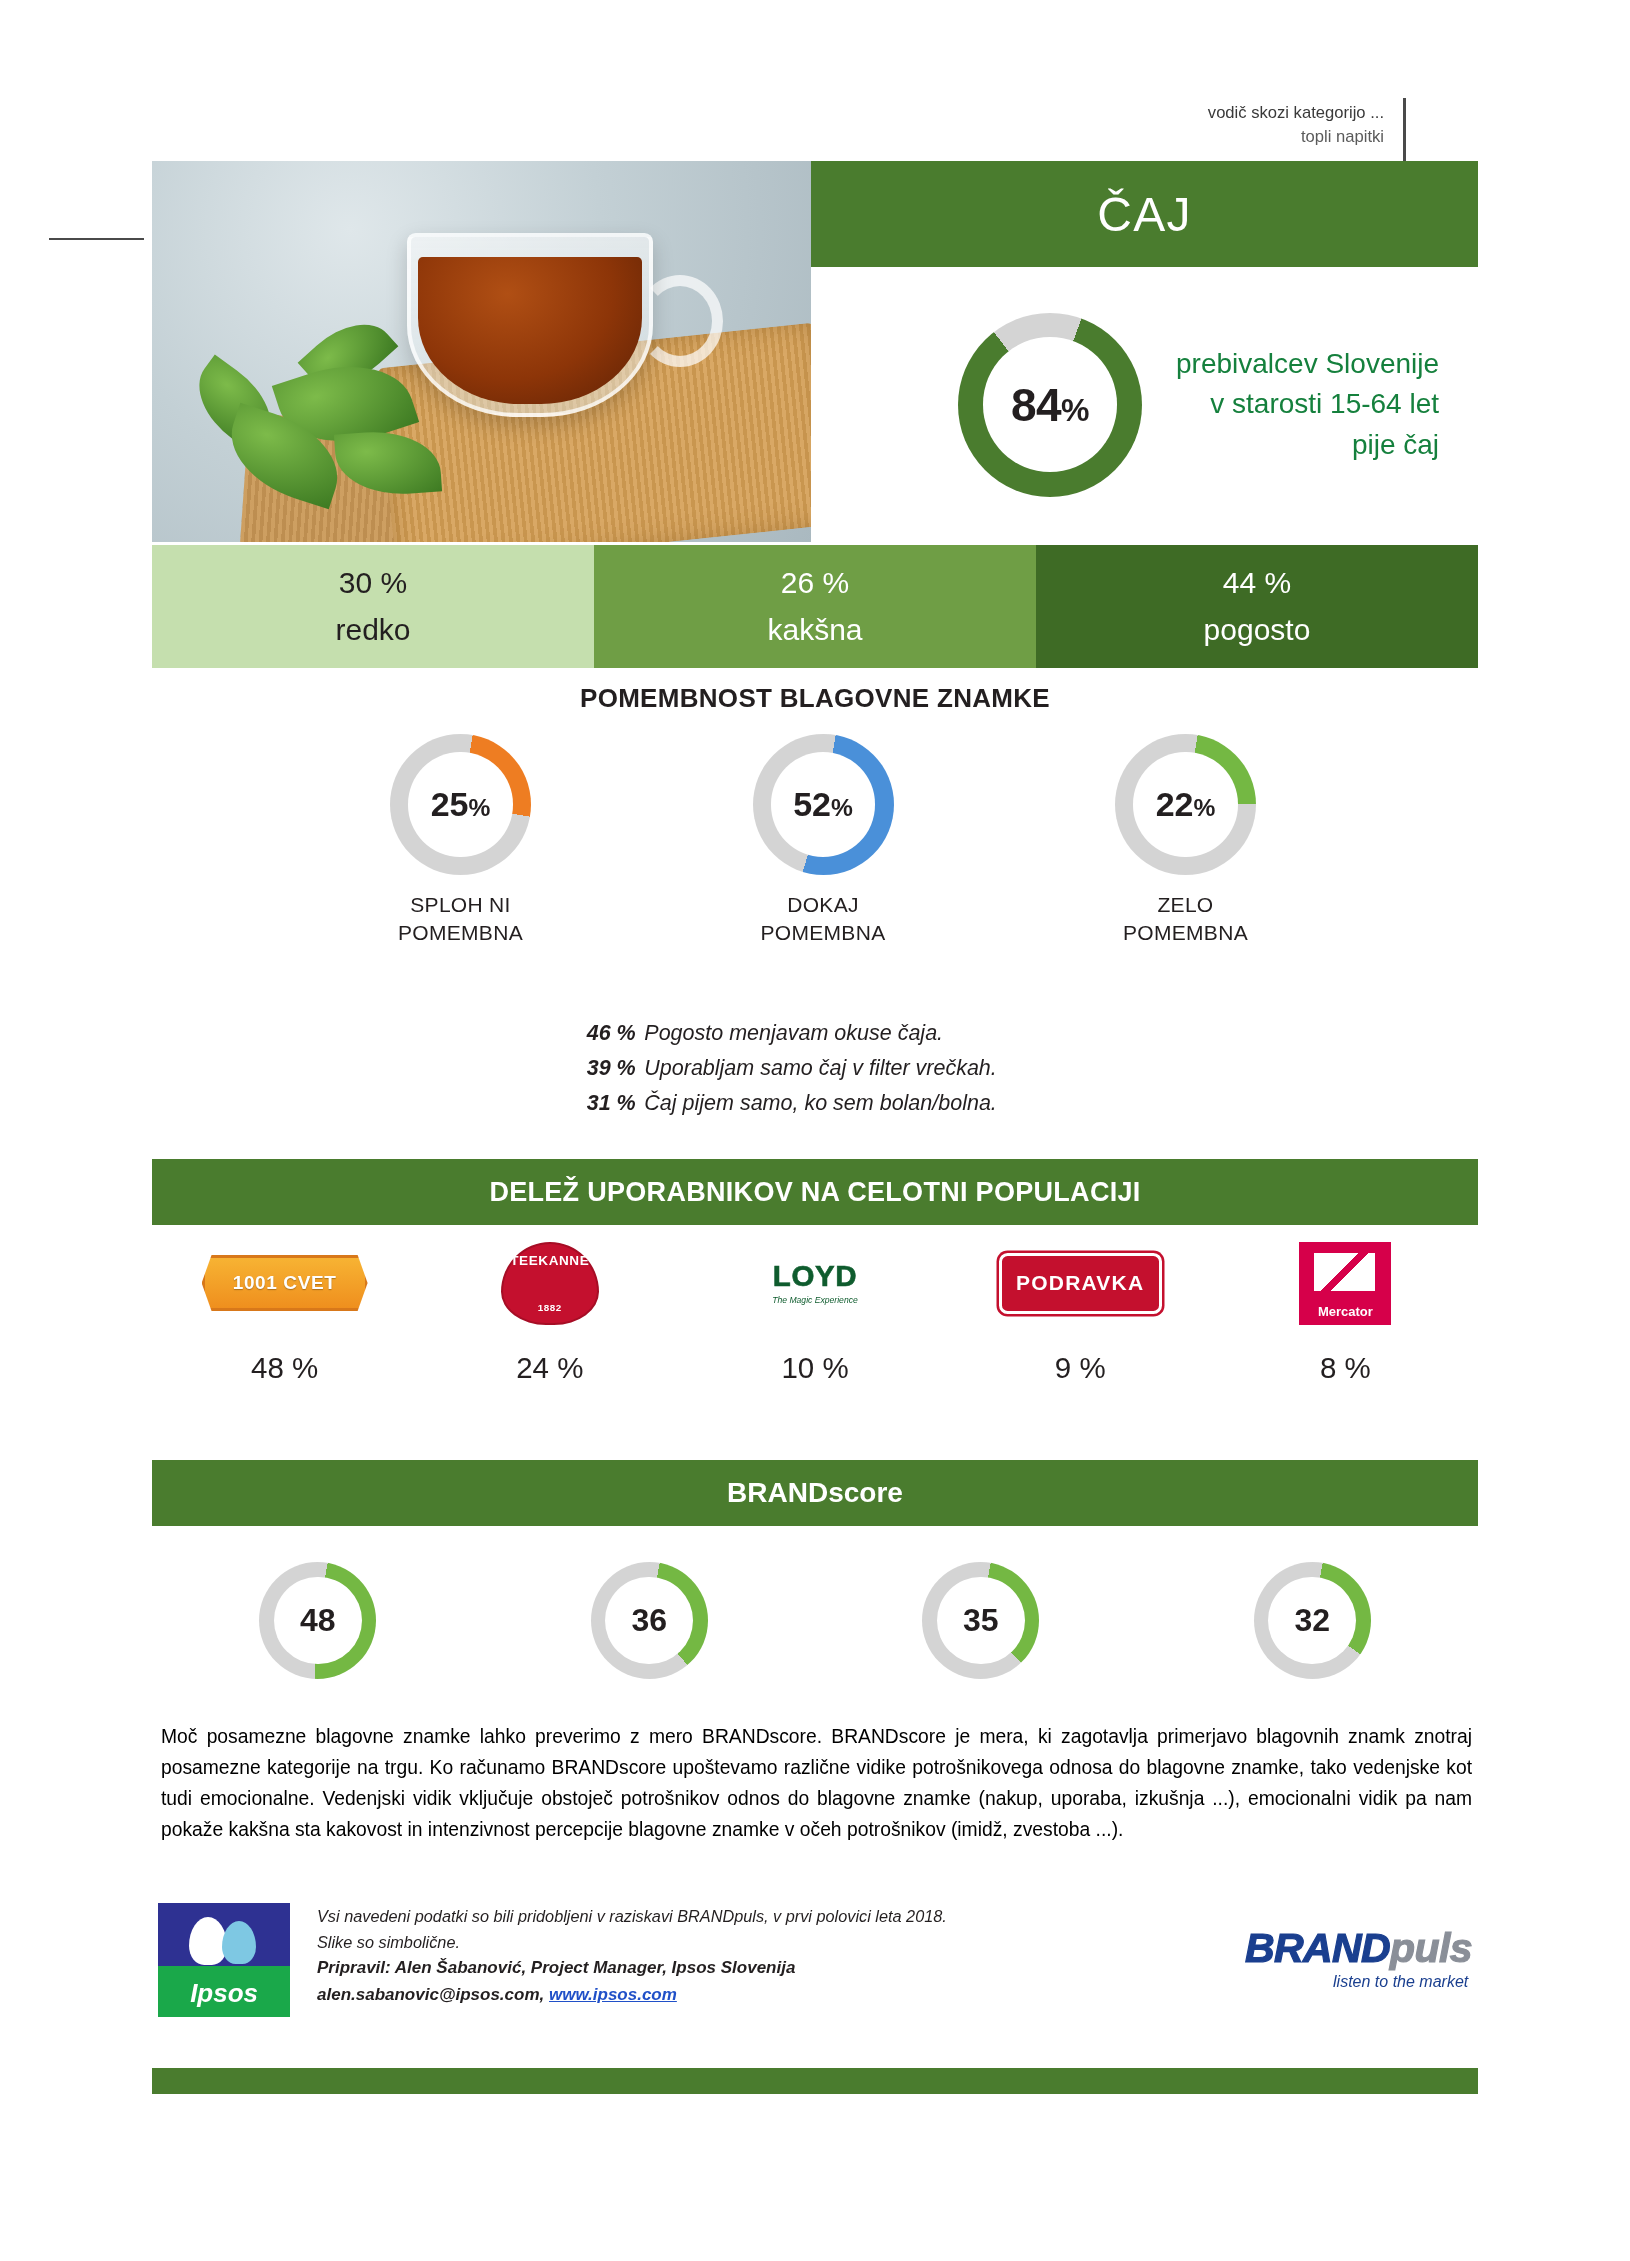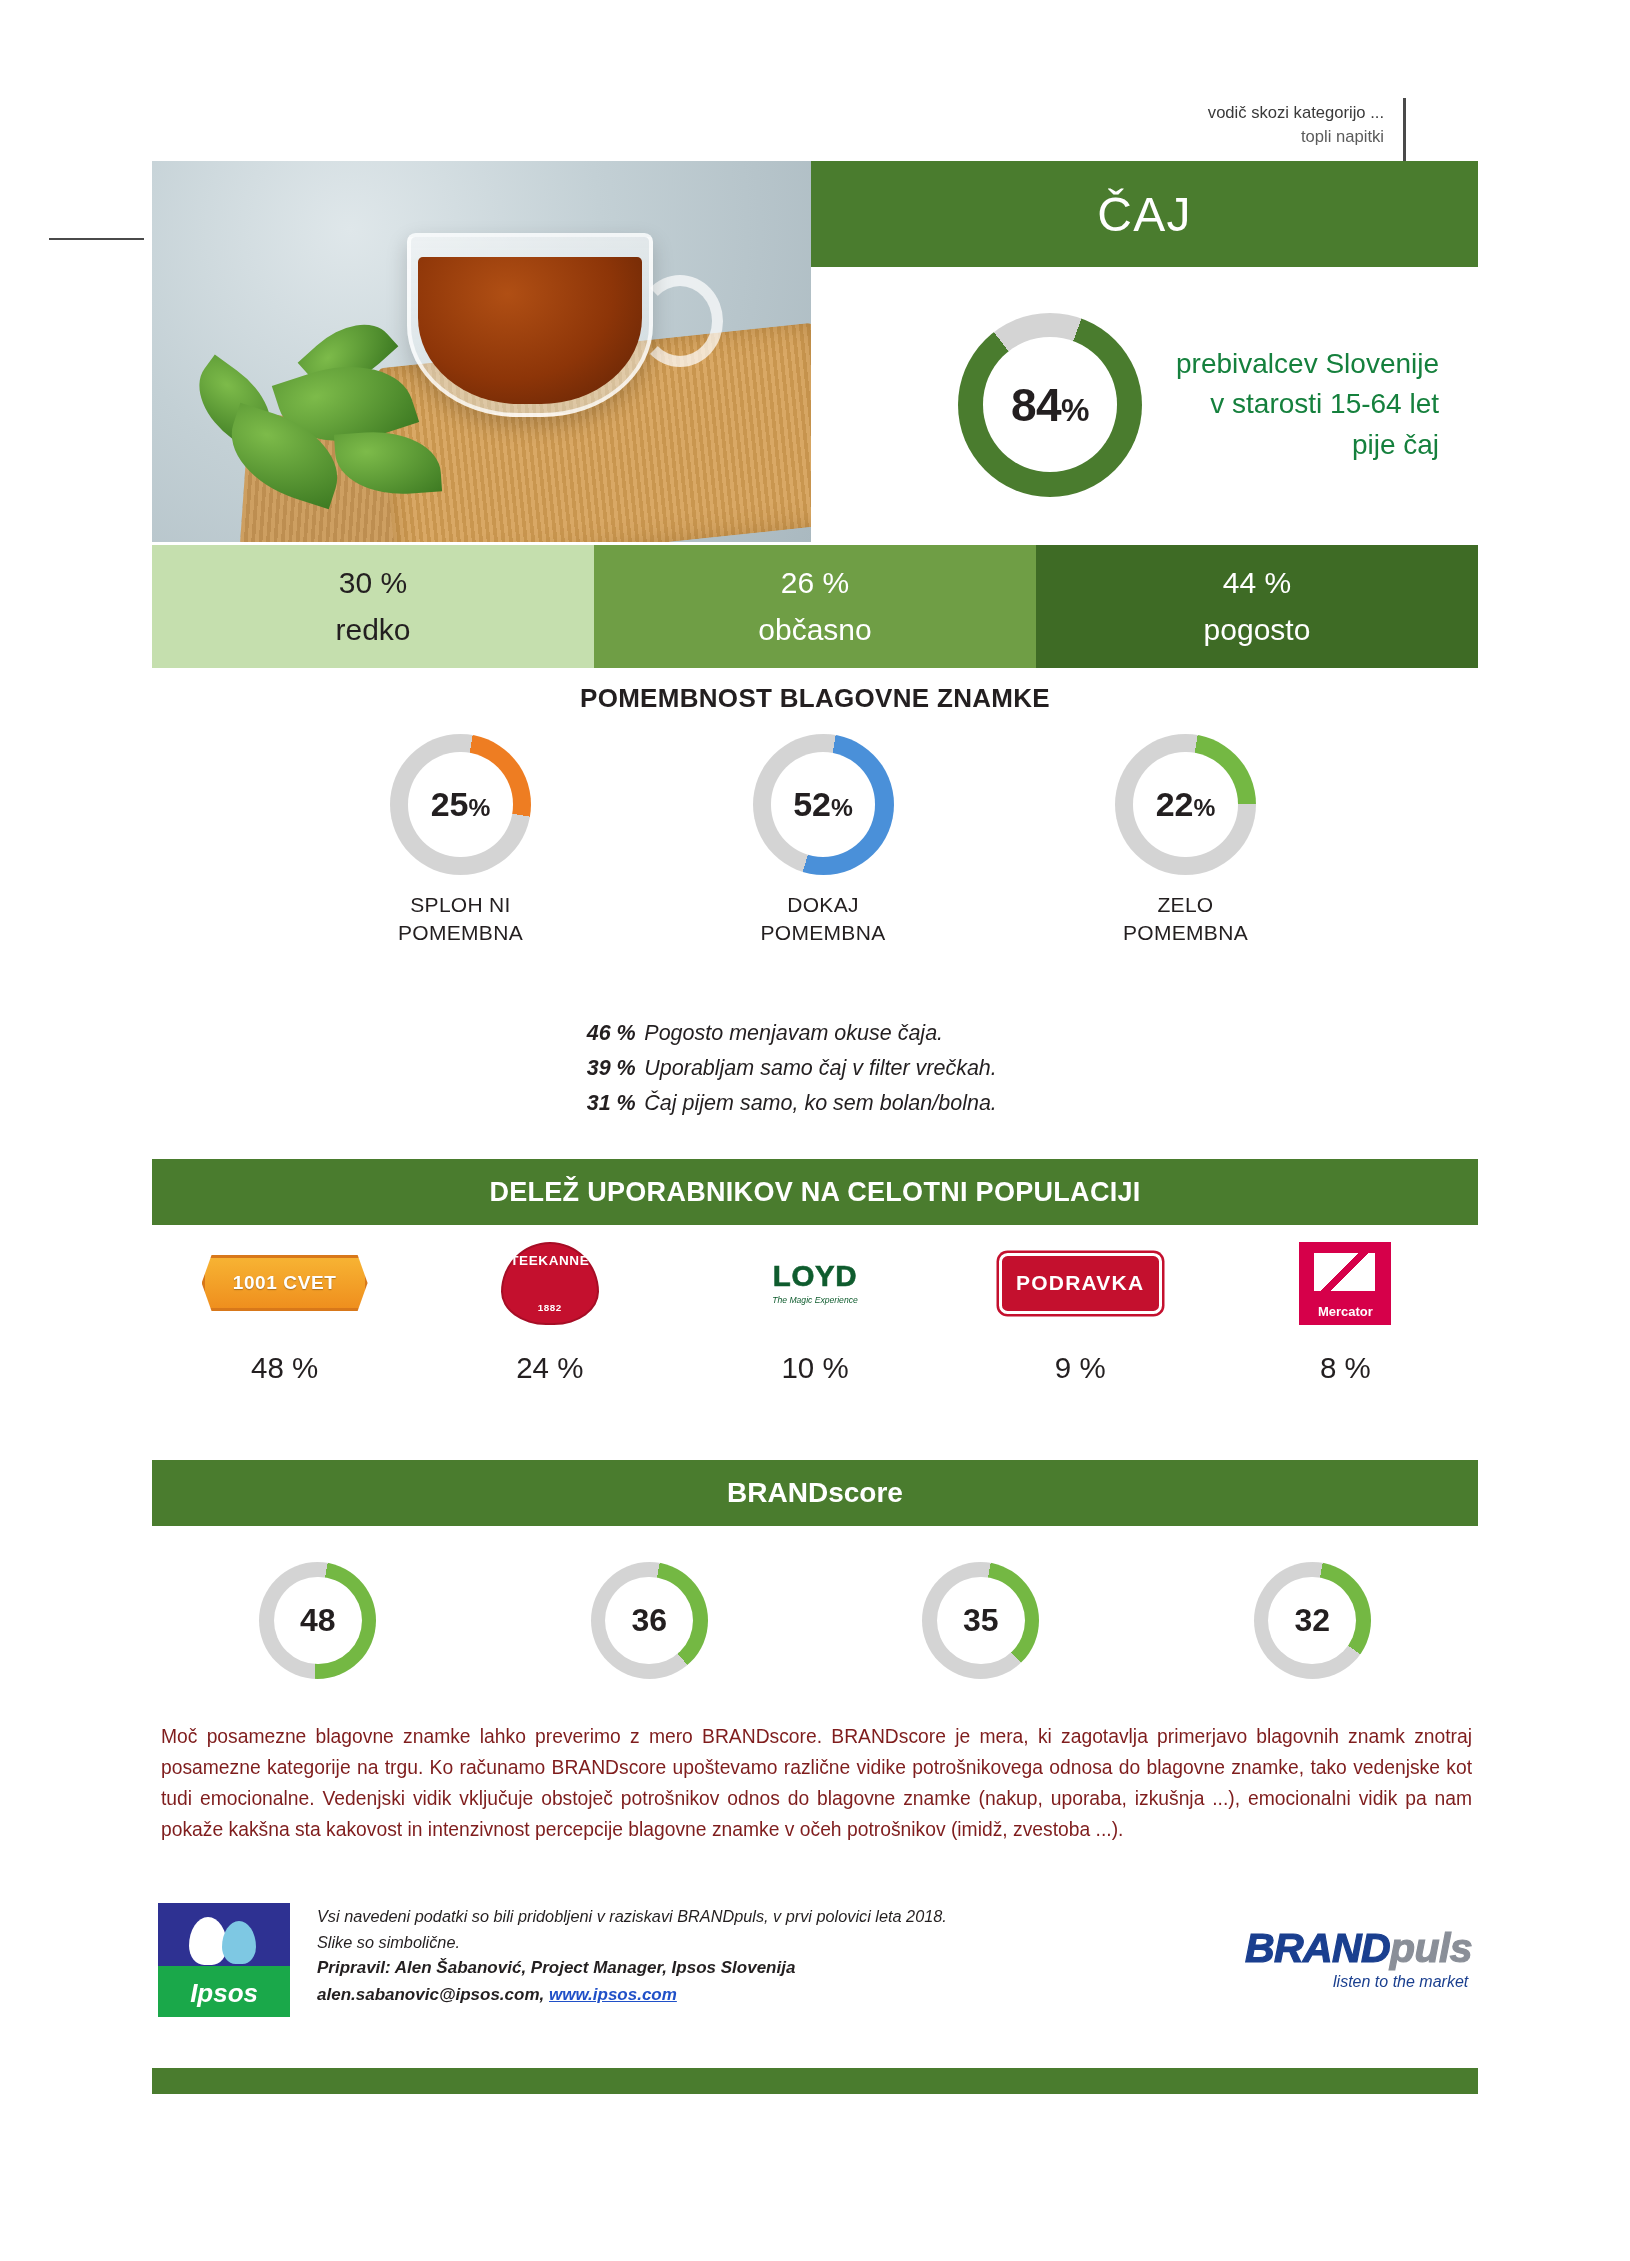--- a/index.html
+++ b/index.html
@@ -362,21 +362,21 @@
   .donut-sm .val { font-size: 32px; font-weight: bold; }
 
   
   .body-text {
     position: absolute;
     left: 161px; top: 1722px;
     width: 1311px;
     font-size: 19.3px;
     line-height: 1.60;
     text-align: justify;
-    color: #7f1d1d;
+    color: #000000;
   }
 
   
   .footer {
     position: absolute;
     left: 152px; top: 1897px;
     width: 1326px; height: 141px;
   }
   .ipsos-logo {
     position: absolute;
@@ -490,21 +490,21 @@
     </div>
   </div>
 
   <div class="freq">
     <div class="freq-cell freq-1">
       <div>30 %</div>
       <div>redko</div>
     </div>
     <div class="freq-cell freq-2">
       <div>26 %</div>
-      <div>občasno</div>
+      <div>kakšna</div>
     </div>
     <div class="freq-cell freq-3">
       <div>44 %</div>
       <div>pogosto</div>
     </div>
   </div>
 
   <div class="imp-title">POMEMBNOST BLAGOVNE ZNAMKE</div>
   <div class="imp-row">
     <div class="imp-item">

